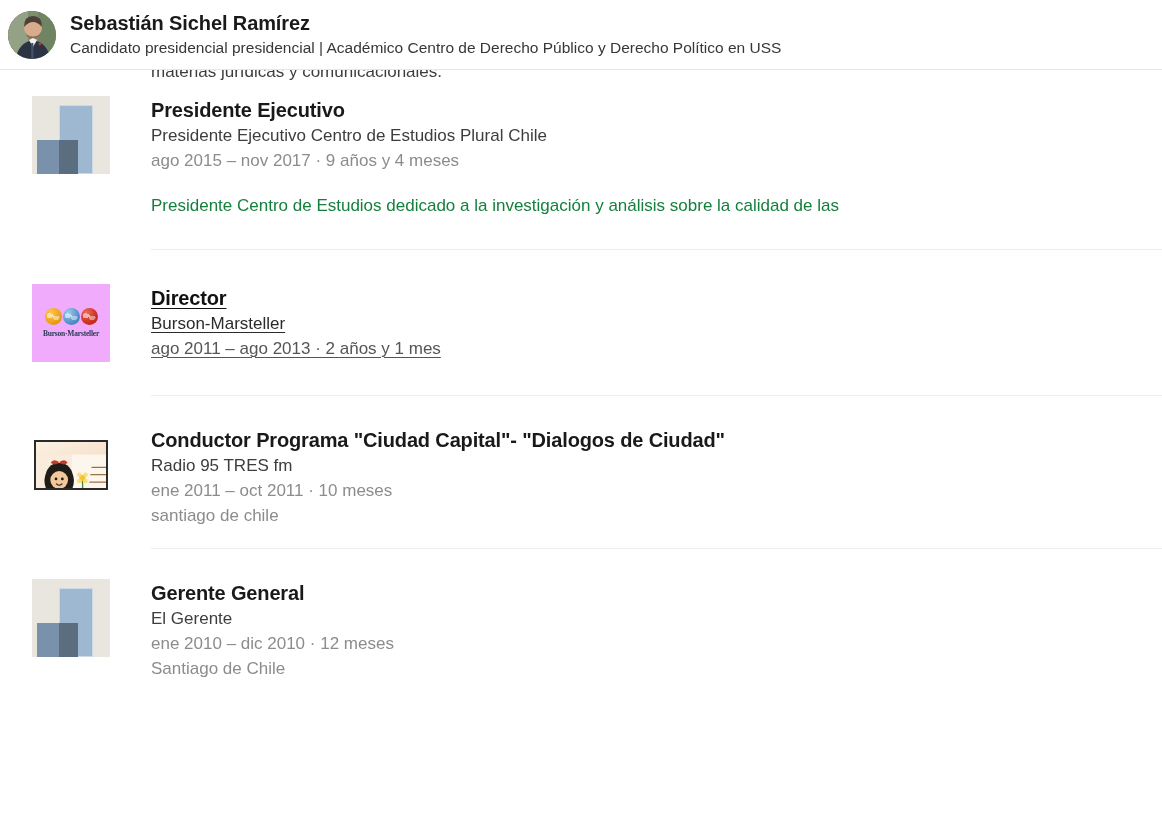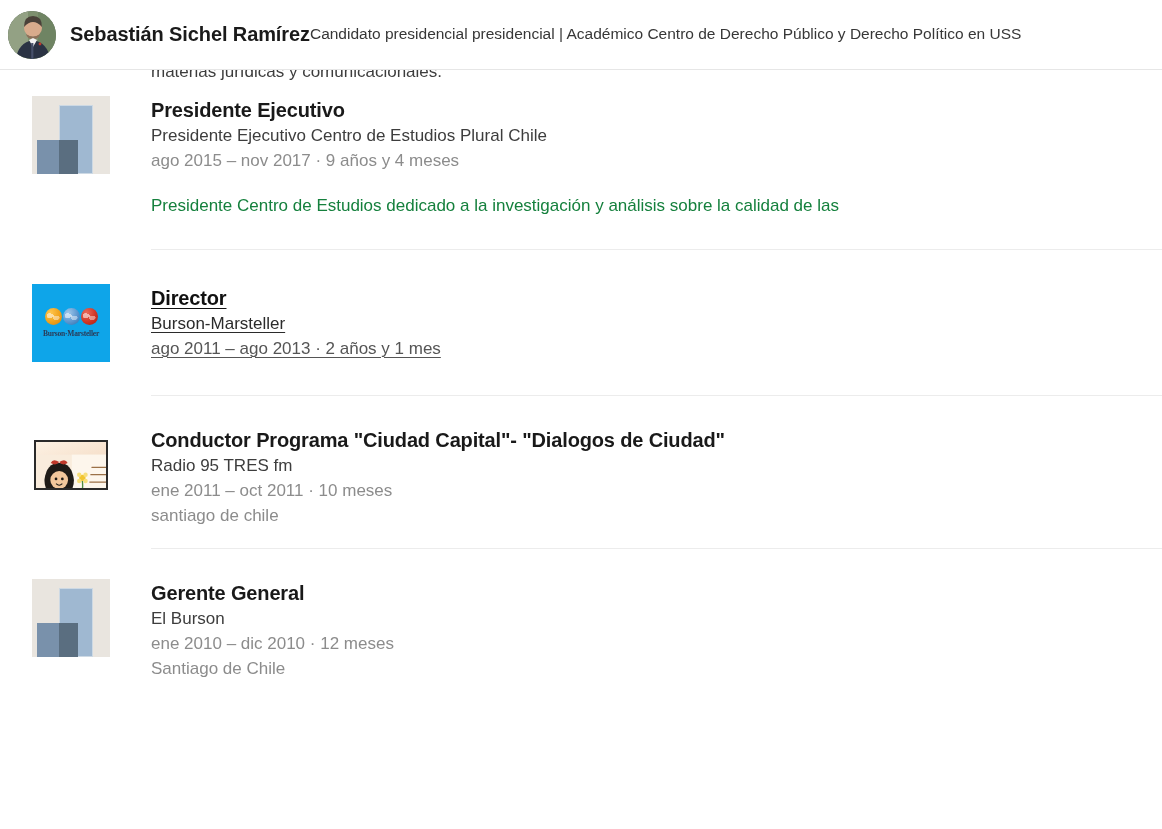--- a/index.html
+++ b/index.html
@@ -32,21 +32,21 @@
   .avatar {
     width: 48px; height: 48px;
     border-radius: 50%;
     overflow: hidden;
     flex: 0 0 48px;
     margin-right: 14px;
     background: #5d6b5a;
     position: relative;
   }
   .avatar svg { display: block; }
-  .header-text { display: flex; flex-direction: row; justify-content: center; }
+  .header-text { display: flex; flex-direction: column; justify-content: center; }
   .header-name {
     font-size: 20px;
     font-weight: 700;
     color: #1a1a1a;
     line-height: 25px;
     letter-spacing: -0.1px;
   }
   .header-headline {
     font-size: 15.5px;
     font-weight: 400;
@@ -153,21 +153,21 @@
   .divider {
     height: 1px;
     background: #ececec;
     margin-left: 151px;
     margin-right: 0;
   }
 
   
   .bm-logo {
     width: 78px; height: 78px;
-    background: #0ea5e9;
+    background: #f0abfc;
     display: flex;
     flex-direction: column;
     align-items: center;
     justify-content: center;
   }
   .bm-globes { display: flex; gap: 1px; }
   .bm-globe {
     width: 17px; height: 17px;
     border-radius: 50%;
     position: relative;
@@ -351,19 +351,19 @@
       <div class="logo-box">
         <div class="ph-logo">
           <div class="ph-tall"></div>
             <div class="ph-short"></div>
             <div class="ph-dark"></div>
         </div>
       </div>
     </div>
     <div class="detail-cell">
       <span class="exp-title line">Gerente General</span>
-      <span class="exp-company line">El Burson</span>
+      <span class="exp-company line">El Gerente</span>
       <span class="exp-dates line">ene 2010 – dic 2010 · 12 meses</span>
       <span class="exp-location line">Santiago de Chile</span>
     </div>
   </div>
 
 </div>
 
 </body></html>

